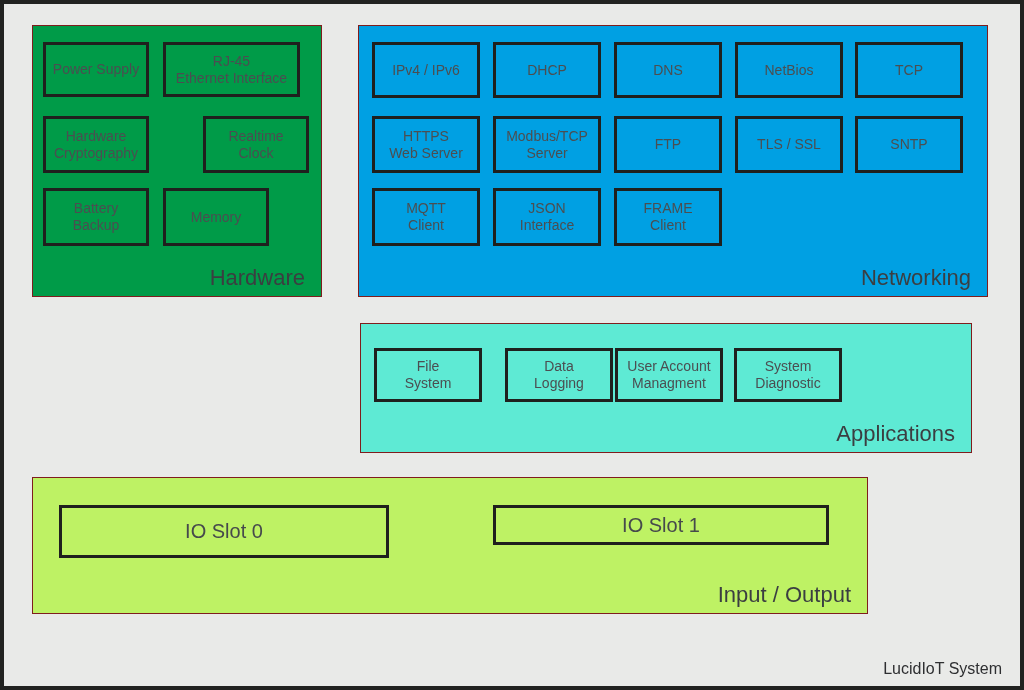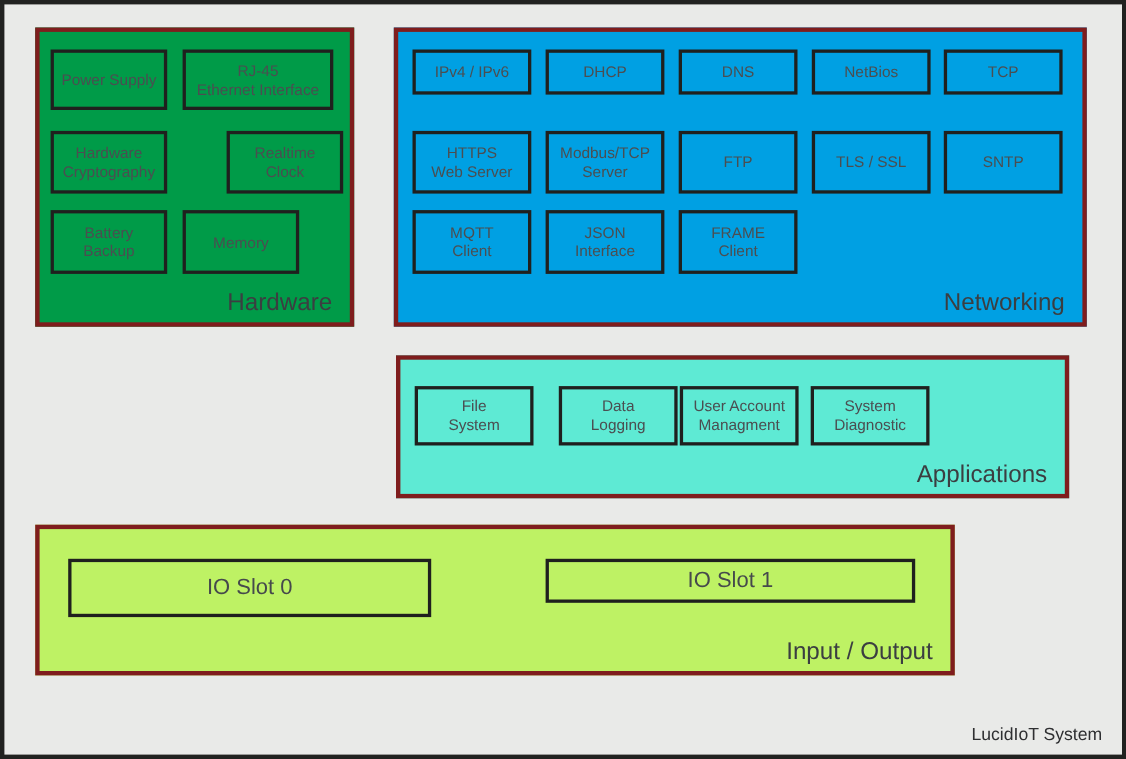--- a/index.html
+++ b/index.html
@@ -10,21 +10,21 @@
   .stage {
     position: relative;
     width: 1024px; height: 690px;
     background: #e9eae8;
     border: 4px solid #212220;
     box-sizing: border-box;
     overflow: hidden;
   }
   .panel {
     position: absolute;
-    border: 4px solid #7f1d1d;
+    border: 1px solid #7f1d1d;
     box-sizing: border-box;
   }
   .panel-hardware     { left: 28px;  top: 21px;  width: 290px; height: 272px; background: #009B48; }
   .panel-networking   { left: 354px; top: 21px;  width: 630px; height: 272px; background: #00A0E3; }
   .panel-applications { left: 356px; top: 319px; width: 612px; height: 130px; background: #5eead4; }
   .panel-io           { left: 28px;  top: 473px; width: 836px; height: 137px; background: #bef264; }
 
   .box {
     position: absolute;
     border: 3px solid #1f201e;
@@ -71,21 +71,21 @@
   .hw-b3 { left: 130px; top: 90px;  width: 106px; height: 57px; margin-left: 40px; }
   .hw-b4 { left: 10px;  top: 162px; width: 106px; height: 58px; }
   .hw-b5 { left: 130px; top: 162px; width: 106px; height: 58px; }
 
   
   .nw-c0 { left: 13px;  width: 108px; }
   .nw-c1 { left: 134px; width: 108px; }
   .nw-c2 { left: 255px; width: 108px; }
   .nw-c3 { left: 376px; width: 108px; }
   .nw-c4 { left: 496px; width: 108px; }
-  .nw-r0 { top: 16px;  height: 41px; }
+  .nw-r0 { top: 16px;  height: 56px; }
   .nw-r1 { top: 90px;  height: 57px; }
   .nw-r2 { top: 162px; height: 58px; }
 
   
   .ap-b0 { left: 13px;  top: 24px; width: 108px; height: 54px; }
   .ap-b1 { left: 144px; top: 24px; width: 108px; height: 54px; }
   .ap-b2 { left: 254px; top: 24px; width: 108px; height: 54px; }
   .ap-b3 { left: 373px; top: 24px; width: 108px; height: 54px; }
 
   

